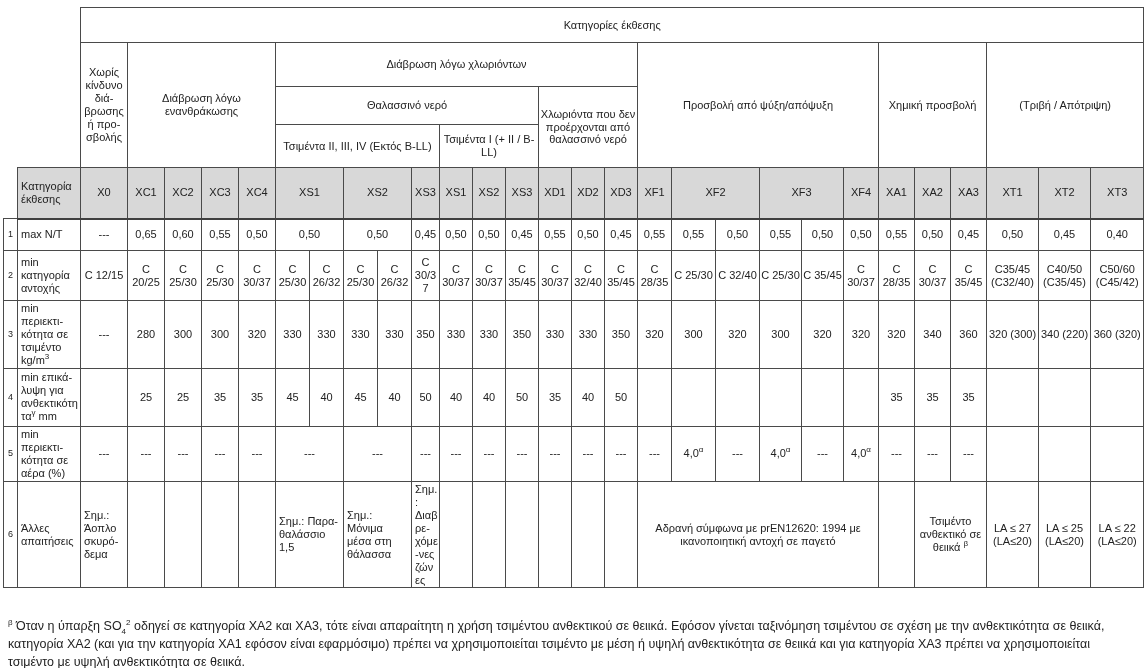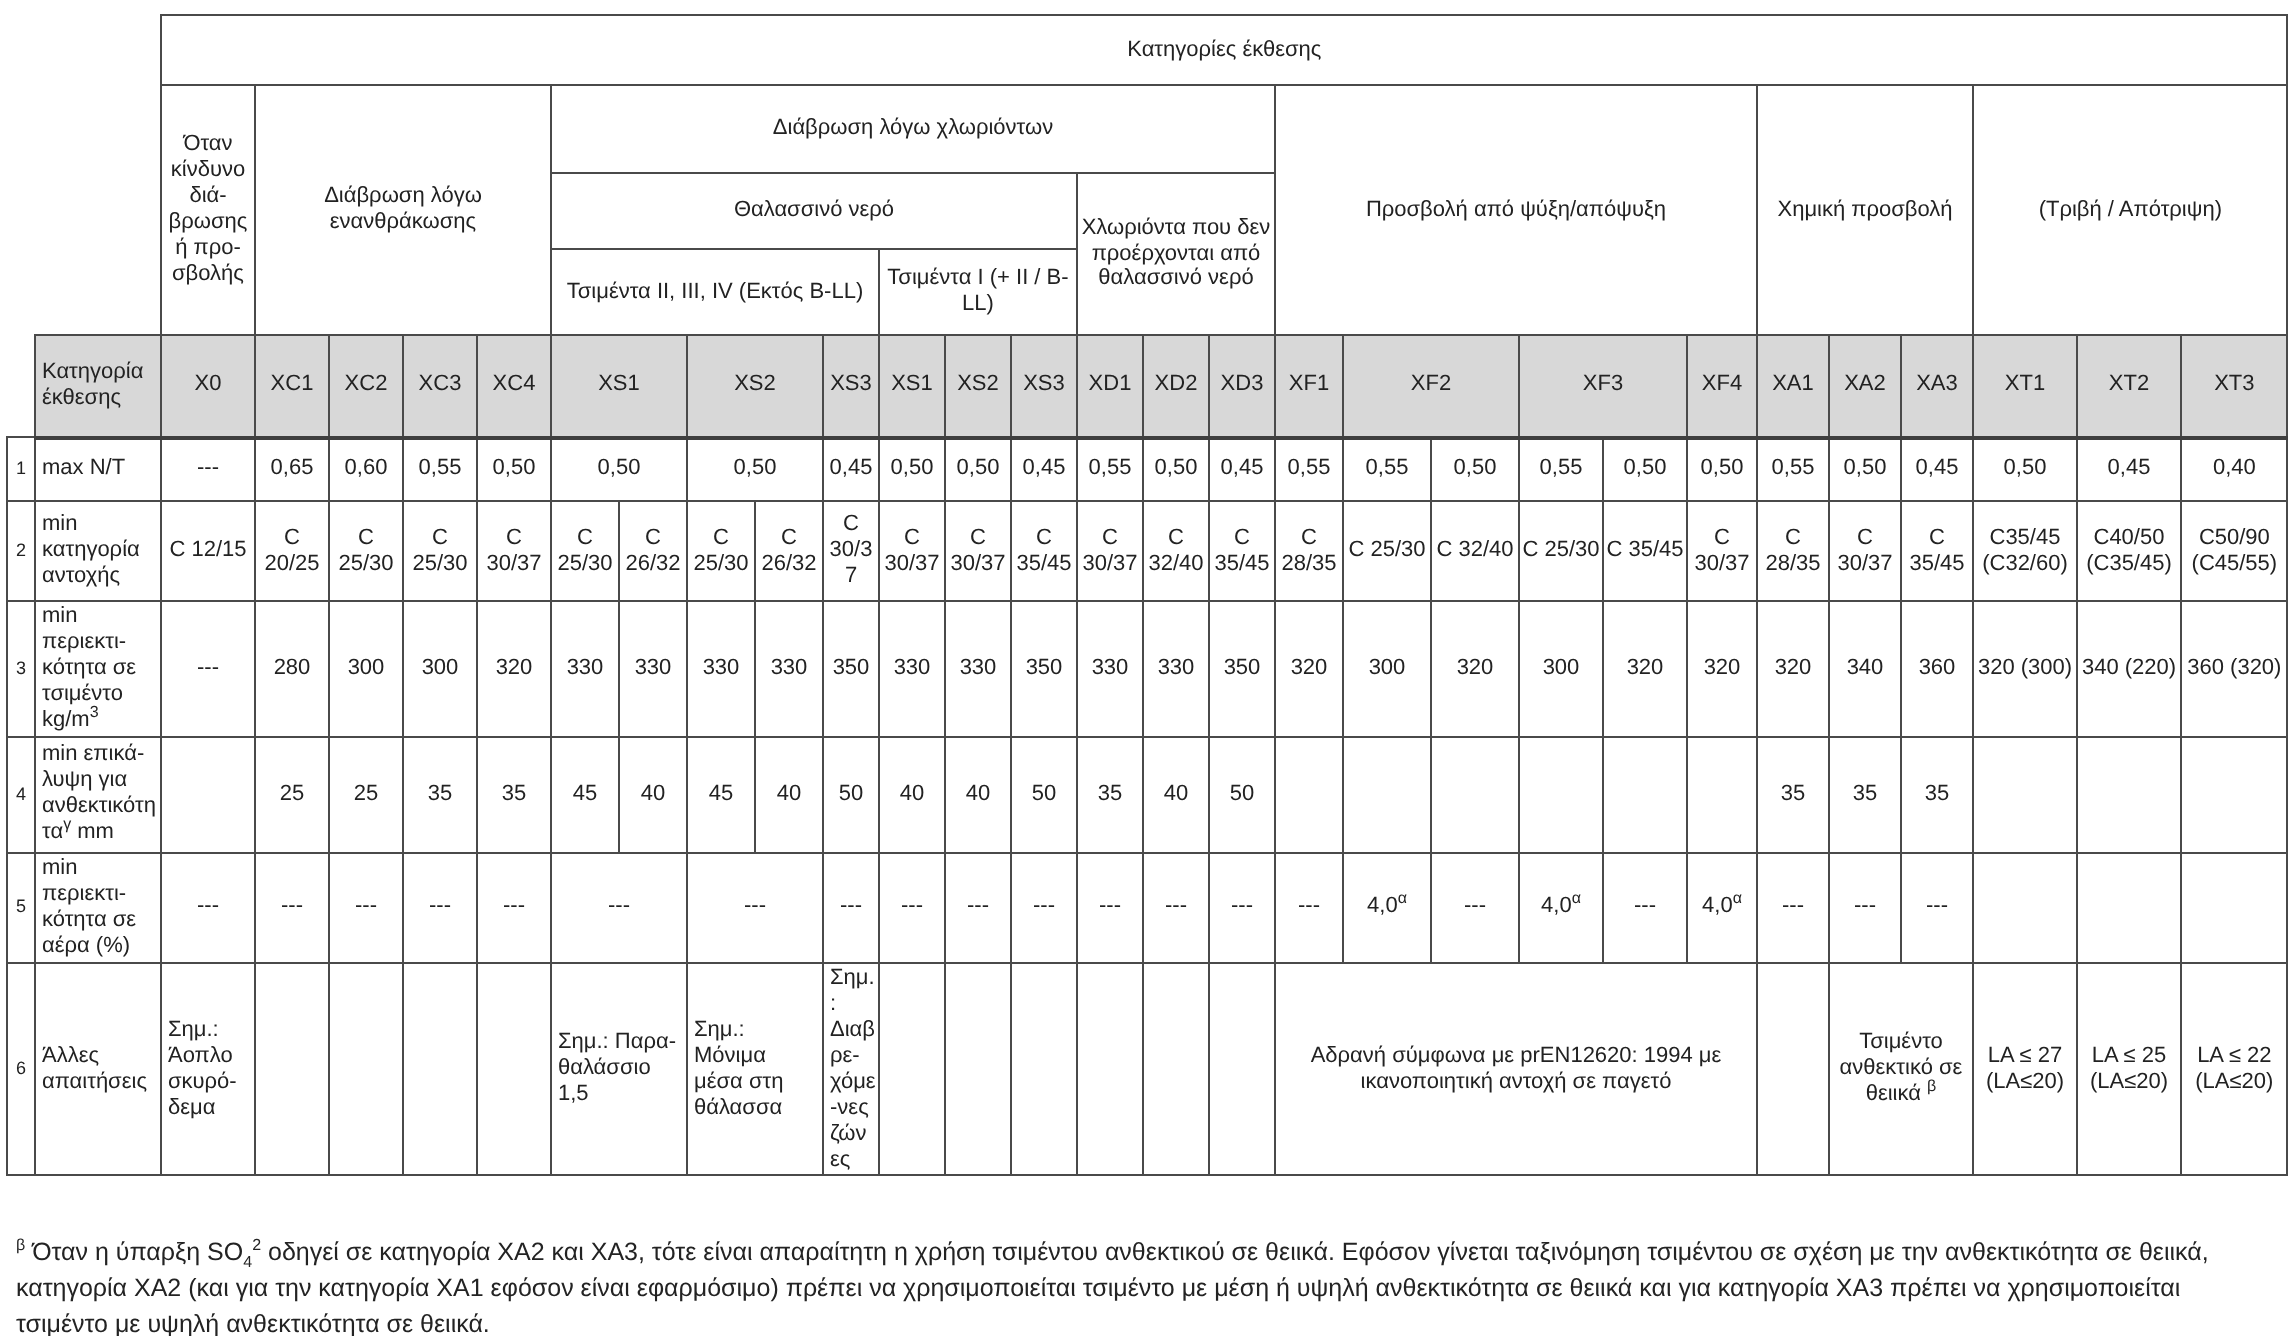--- a/index.html
+++ b/index.html
@@ -59,21 +59,21 @@
         <col style="width: 52px;">
         <col style="width: 52px;">
         <col style="width: 53px;">
       </colgroup>
     <thead id="thead">
         <tr style="height: 35px;">
           <th colspan="2" rowspan="4" class="void"></th>
           <th colspan="28">Κατηγορίες έκθεσης</th>
         </tr>
         <tr style="height: 44px;">
-          <th rowspan="3">Όταν κίνδυνο διά-βρωσης ή προ-σβολής</th>
+          <th rowspan="3">Χωρίς κίνδυνο διά-βρωσης ή προ-σβολής</th>
           <th colspan="4" rowspan="3">Διάβρωση λόγω ενανθράκωσης</th>
           <th colspan="11">Διάβρωση λόγω χλωριόντων</th>
           <th colspan="6" rowspan="3">Προσβολή από ψύξη/απόψυξη</th>
           <th colspan="3" rowspan="3">Χημική προσβολή</th>
           <th colspan="3" rowspan="3">(Τριβή / Απότριψη)</th>
         </tr>
         <tr style="height: 38px;">
           <th colspan="8">Θαλασσινό νερό</th>
           <th colspan="3" rowspan="2">Χλωριόντα που δεν προέρχονται από θαλασσινό νερό</th>
         </tr>
@@ -162,23 +162,23 @@
           <td>C 35/45</td>
           <td>C 28/35</td>
           <td>C 25/30</td>
           <td>C 32/40</td>
           <td>C 25/30</td>
           <td>C 35/45</td>
           <td>C 30/37</td>
           <td>C 28/35</td>
           <td>C 30/37</td>
           <td>C 35/45</td>
-          <td>C35/45 (C32/60)</td>
+          <td>C35/45 (C32/40)</td>
           <td>C40/50 (C35/45)</td>
-          <td>C50/90 (C45/55)</td>
+          <td>C50/60 (C45/42)</td>
         </tr>
         <tr style="height: 67px;">
           <td class="num">3</td>
           <td class="lbl">min περιεκτι-κότητα σε τσιμέντο kg/m<sup>3</sup></td>
           <td>---</td>
           <td>280</td>
           <td>300</td>
           <td>300</td>
           <td>320</td>
           <td>330</td>

